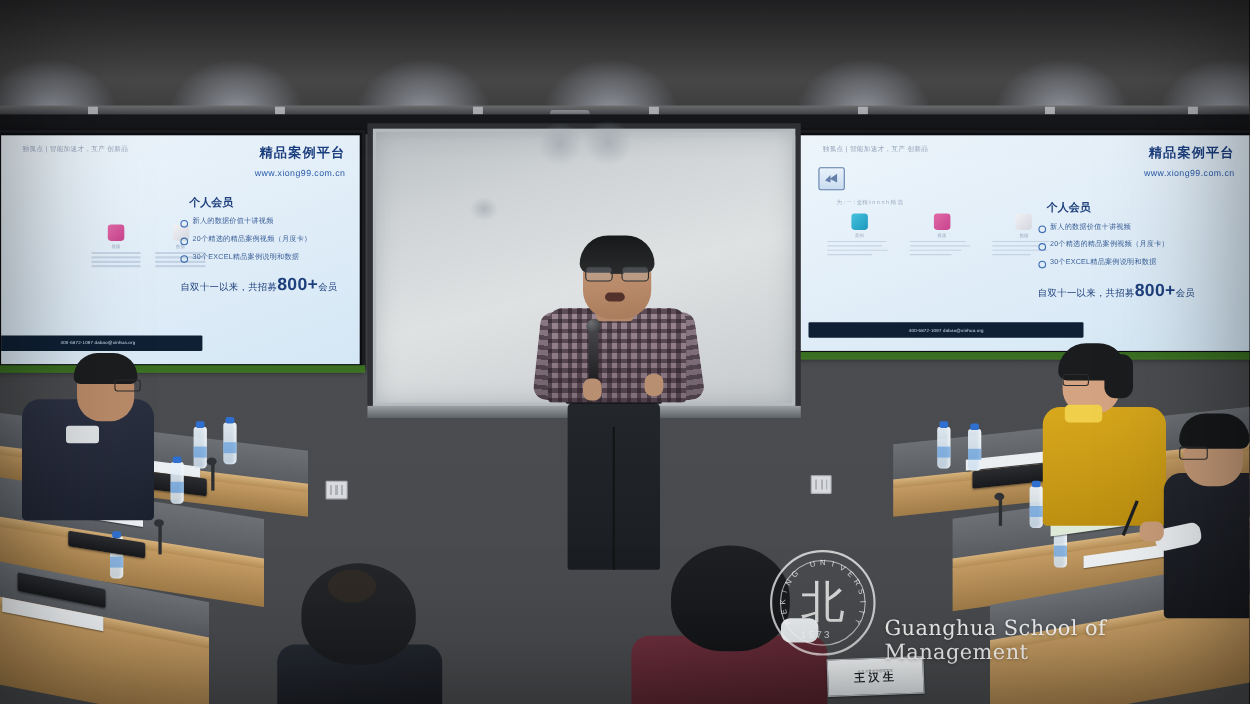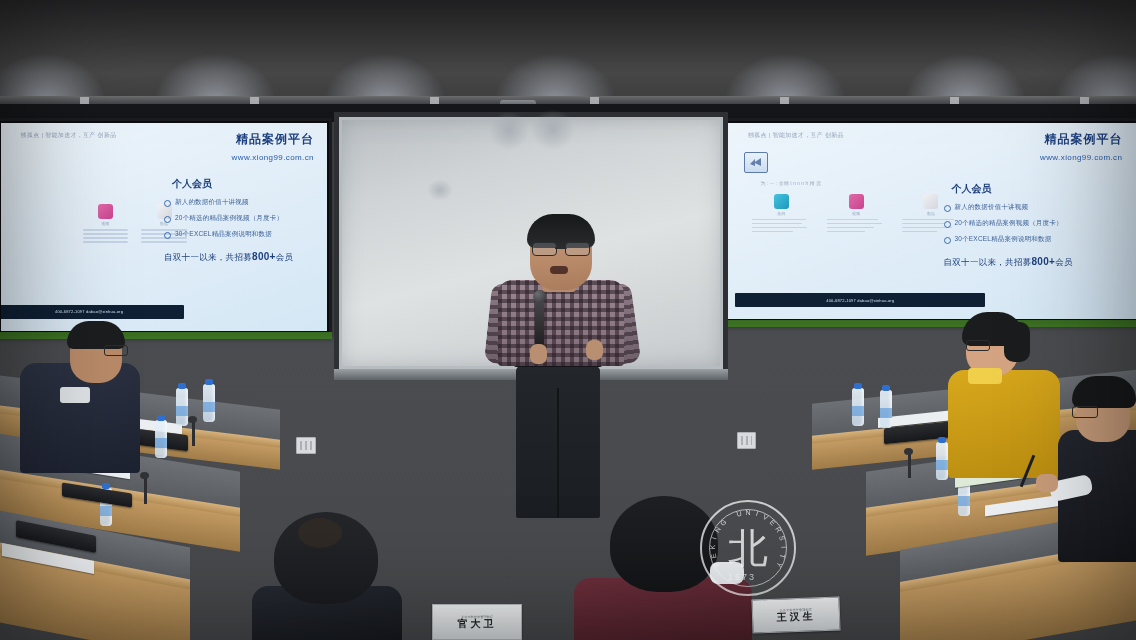--- a/index.html
+++ b/index.html
@@ -51,21 +51,21 @@
   .card .cb i{display:block;height:1.5px;background:#9fb2cb;opacity:.45;margin-bottom:2.5px;border-radius:1px;}
   .contact-bar{position:absolute;left:3%;right:37%;bottom:6%;height:14px;background:#0f2034;border-radius:1px;
     display:flex;align-items:center;justify-content:center;}
   .contact-bar .cbt{font-size:4px;color:#cfe0f2;letter-spacing:.2px;white-space:nowrap;}
   .right-col{position:absolute;right:3%;top:30%;width:44%;}
   .rc-title{font-size:10px;font-weight:700;color:#1d3f7c;margin-bottom:7px;padding-left:8px;}
   .rc-item{display:flex;align-items:flex-start;gap:4px;margin-bottom:7px;}
   .rc-item .bull{flex:0 0 auto;width:5px;height:5px;border:1px solid #3b6bb0;border-radius:50%;margin-top:2px;}
   .rc-item .txt{font-size:6.5px;color:#3a5f97;line-height:1.15;letter-spacing:.2px;}
   .rc-foot{font-size:8.5px;color:#1d3f7c;margin-top:12px;letter-spacing:.3px;}
-  .rc-foot b{font-size:10px;}
+  .rc-foot b{font-size:16px;}
 
   
   #whiteboard{position:absolute;left:334px;top:112px;width:384px;height:252px;
     background:linear-gradient(165deg,#b9bec2 0%,#cfd3d5 25%,#dfe2e3 55%,#c6cacc 100%);
     border:5px solid #2e3033;box-shadow:inset 0 0 22px rgba(120,126,132,.45);}
   #whiteboard .tray{position:absolute;left:-5px;right:-5px;bottom:-11px;height:11px;
     background:linear-gradient(180deg,#9aa0a4,#5e6368);}
   #whiteboard .alu{position:absolute;inset:0;border:3px solid #b7bcc0;}
   .wb-smudge{position:absolute;background:radial-gradient(ellipse at 50% 50%,rgba(150,158,166,.55),rgba(150,158,166,0) 70%);}
 
@@ -459,24 +459,20 @@
     <div class="p-head" style="left:12px;top:0;width:104px;height:92px;border-radius:50% 50% 44% 44%;background:linear-gradient(180deg,#24262a,#1a1c1f);"></div>
     <div class="p-head" style="left:36px;top:6px;width:44px;height:30px;border-radius:50%;background:#3a3022;opacity:.55;"></div>
   </div>
 
   <div class="person" style="left:588px;top:496px;width:150px;height:144px;">
     <div class="p-body" style="left:-14px;top:82px;width:178px;height:66px;background:linear-gradient(170deg,#6d2f3c,#4e2029);"></div>
     <div class="p-head" style="left:22px;top:0;width:108px;height:96px;border-radius:50% 50% 44% 44%;background:linear-gradient(180deg,#1e2023,#141518);"></div>
     <div style="position:absolute;left:122px;top:66px;width:34px;height:22px;border-radius:8px;background:#e9ecef;"></div>
   </div>
 
-  <div class="nameplate" style="left:432px;top:604px;width:88px;height:34px;">
-    <div class="np-small">北京大学光华管理学院</div>
-    <div class="np-name">官大卫</div>
-  </div>
   <div class="nameplate" style="left:752px;top:598px;width:86px;height:32px;transform:rotate(-2deg);">
     <div class="np-small">北京大学光华管理学院</div>
     <div class="np-name">王汉生</div>
   </div>
 
   <div id="watermark">
     <div class="wm-seal">
       <div class="inner"></div>
       <div class="glyph">北</div>
       <div class="ring-txt" id="seal-ring">
@@ -493,16 +489,17 @@
           <span style="transform: rotate(29.5deg) translate(-50%, -39px); transform-origin: 0px 0px; left: 50%; top: 50%;">V</span>
           <span style="transform: rotate(44.25deg) translate(-50%, -39px); transform-origin: 0px 0px; left: 50%; top: 50%;">E</span>
           <span style="transform: rotate(59deg) translate(-50%, -39px); transform-origin: 0px 0px; left: 50%; top: 50%;">R</span>
           <span style="transform: rotate(73.75deg) translate(-50%, -39px); transform-origin: 0px 0px; left: 50%; top: 50%;">S</span>
           <span style="transform: rotate(88.5deg) translate(-50%, -39px); transform-origin: 0px 0px; left: 50%; top: 50%;">I</span>
           <span style="transform: rotate(103.25deg) translate(-50%, -39px); transform-origin: 0px 0px; left: 50%; top: 50%;">T</span>
           <span style="transform: rotate(118deg) translate(-50%, -39px); transform-origin: 0px 0px; left: 50%; top: 50%;">Y</span>
         </div>
     </div>
     <div class="wm-year">1573</div>
+    <div class="wm-en">Guanghua School of Management</div>
   </div>
 
   <div class="vignette"></div>
 </div>
 
 </body></html>

